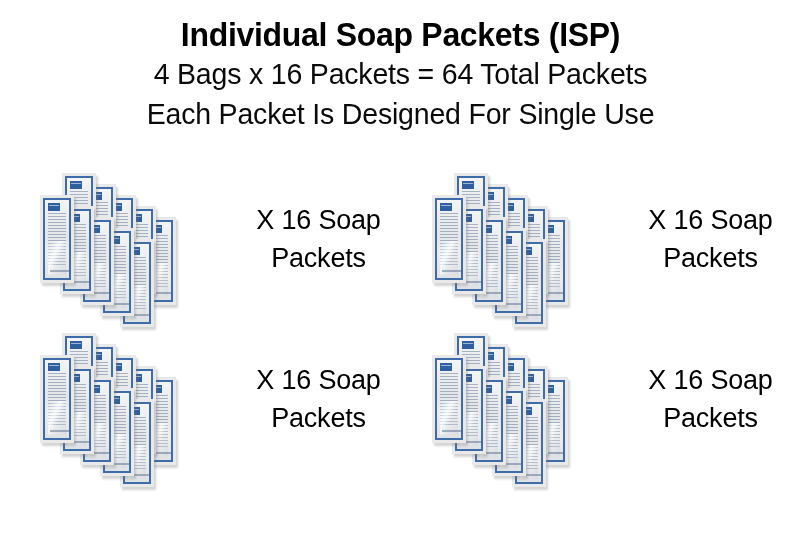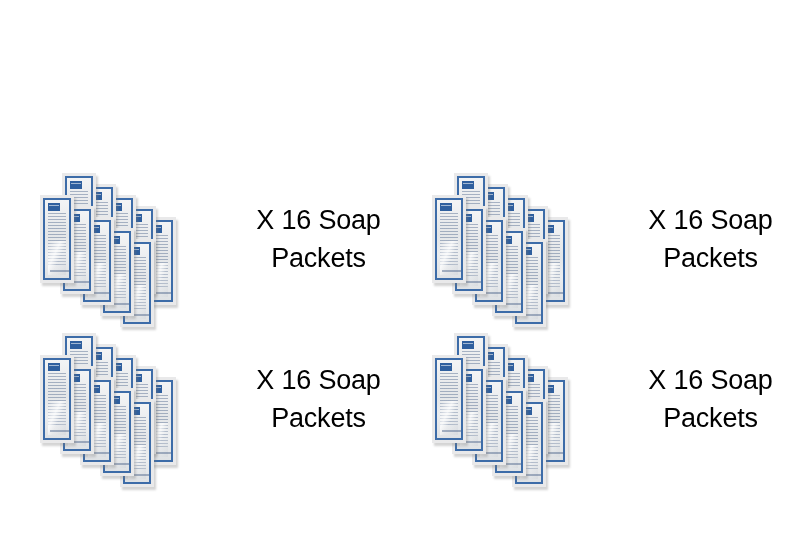--- a/index.html
+++ b/index.html
@@ -94,20 +94,25 @@
     font-size:27px;line-height:1.42;font-weight:400;
     letter-spacing:-0.2px;
   }
   .group-label .l2{display:block;}
 </style>
 </head>
 <body>
 
 <div class="page">
 
+  <div class="heading-block">
+    <div class="title">Individual Soap Packets (ISP)</div>
+    <div class="subtitle">4 Bags x 16 Packets = 64 Total Packets</div>
+    <div class="subtitle">Each Packet Is Designed For Single Use</div>
+  </div>
 
   <div class="groups">
 
     <div class="group g0">
       <div class="stack">
           <div class="packet" style="left: 0px; top: 22px; z-index: 10;">
             <div class="body">
               <div class="sheen"></div>
               <div class="tag"></div>
               <div class="seal"></div>

